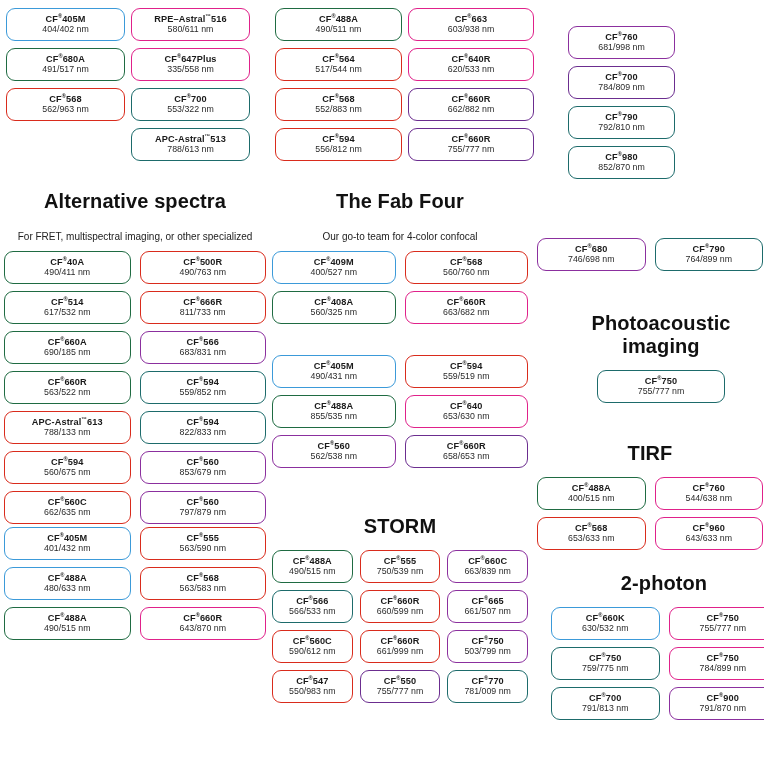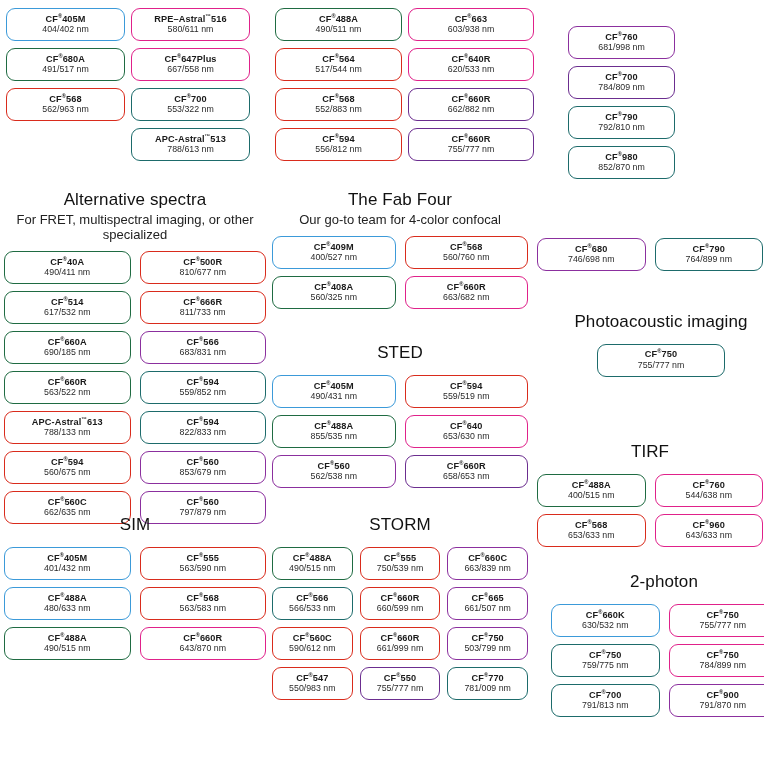--- a/index.html
+++ b/index.html
@@ -48,32 +48,32 @@
     white-space:nowrap;
     margin-top:1px;
   }
 
   
   .colgrid{display:grid;gap:7px 9px;}
   .block{position:absolute;}
 
   .sect-title{
     text-align:center;
-    font-size:17px;
-    font-weight:normal;
+    font-size:20px;
+    font-weight:bold;
     color:#111;
     letter-spacing:.1px;
     margin:0;
   }
   .sect-sub{
     text-align:center;
-    font-size:13px;
+    font-size:10px;
     font-weight:normal;
     color:#222;
-    margin:2px 0 0 0;
+    margin:18px 0 0 0;
   }
   .sect-title.two-line{line-height:1.15;}
 </style>
 </head>
 <body>
 
 <div class="sheet">
 
   <div class="block" style="left:6px;  top:8px;  width:119px;">
     <div class="colgrid" style="grid-template-columns:1fr;">
@@ -93,21 +93,21 @@
   </div>
 
   <div class="block" style="left:131px; top:8px;  width:119px;">
     <div class="colgrid" style="grid-template-columns:1fr;">
         <div class="pill" style="border-color: rgb(224, 33, 138); height: 33px;">
           <div class="nm">RPE–Astral<sup>™</sup>516</div>
           <div class="ex">580/611 nm</div>
         </div>
         <div class="pill" style="border-color: rgb(224, 33, 138); height: 33px;">
           <div class="nm">CF<sup>®</sup>647Plus</div>
-          <div class="ex">667/558 nm</div>
+          <div class="ex">335/558 nm</div>
         </div>
         <div class="pill" style="border-color: rgb(29, 107, 107); height: 33px;">
           <div class="nm">CF<sup>®</sup>700</div>
           <div class="ex">553/322 nm</div>
         </div>
         <div class="pill" style="border-color: rgb(29, 107, 107); height: 33px;">
           <div class="nm">APC-Astral<sup>™</sup>513</div>
           <div class="ex">788/613 nm</div>
         </div>
       </div>
@@ -179,21 +179,21 @@
   <div class="block" style="left:4px; top:190px; width:262px;">
     <h2 class="sect-title">Alternative spectra</h2>
     <p class="sect-sub">For FRET, multispectral imaging, or other specialized</p>
     <div class="colgrid" style="grid-template-columns:1fr 1fr;margin-top:9px;">
         <div class="pill" style="border-color: rgb(31, 107, 66); height: 33px;">
           <div class="nm">CF<sup>®</sup>40A</div>
           <div class="ex">490/411 nm</div>
         </div>
         <div class="pill" style="border-color: rgb(217, 43, 28); height: 33px;">
           <div class="nm">CF<sup>®</sup>500R</div>
-          <div class="ex">810/677 nm</div>
+          <div class="ex">490/763 nm</div>
         </div>
         <div class="pill" style="border-color: rgb(31, 107, 66); height: 33px;">
           <div class="nm">CF<sup>®</sup>514</div>
           <div class="ex">617/532 nm</div>
         </div>
         <div class="pill" style="border-color: rgb(217, 43, 28); height: 33px;">
           <div class="nm">CF<sup>®</sup>666R</div>
           <div class="ex">811/733 nm</div>
         </div>
         <div class="pill" style="border-color: rgb(31, 107, 66); height: 33px;">
@@ -256,21 +256,20 @@
           <div class="ex">560/325 nm</div>
         </div>
         <div class="pill" style="border-color: rgb(224, 33, 138); height: 33px;">
           <div class="nm">CF<sup>®</sup>660R</div>
           <div class="ex">663/682 nm</div>
         </div>
       </div>
   </div>
 
   <div class="block" style="left:272px; top:343px; width:256px;">
-    <h2 class="sect-title">STED</h2>
     <div class="colgrid" style="grid-template-columns:1fr 1fr;margin-top:12px;">
         <div class="pill" style="border-color: rgb(59, 154, 217); height: 33px;">
           <div class="nm">CF<sup>®</sup>405M</div>
           <div class="ex">490/431 nm</div>
         </div>
         <div class="pill" style="border-color: rgb(217, 43, 28); height: 33px;">
           <div class="nm">CF<sup>®</sup>594</div>
           <div class="ex">559/519 nm</div>
         </div>
         <div class="pill" style="border-color: rgb(31, 107, 66); height: 33px;">
@@ -286,21 +285,20 @@
           <div class="ex">562/538 nm</div>
         </div>
         <div class="pill" style="border-color: rgb(107, 45, 143); height: 33px;">
           <div class="nm">CF<sup>®</sup>660R</div>
           <div class="ex">658/653 nm</div>
         </div>
       </div>
   </div>
 
   <div class="block" style="left:4px; top:515px; width:262px;">
-    <h2 class="sect-title">SIM</h2>
     <div class="colgrid" style="grid-template-columns:1fr 1fr;margin-top:12px;">
         <div class="pill" style="border-color: rgb(59, 154, 217); height: 33px;">
           <div class="nm">CF<sup>®</sup>405M</div>
           <div class="ex">401/432 nm</div>
         </div>
         <div class="pill" style="border-color: rgb(217, 43, 28); height: 33px;">
           <div class="nm">CF<sup>®</sup>555</div>
           <div class="ex">563/590 nm</div>
         </div>
         <div class="pill" style="border-color: rgb(59, 154, 217); height: 33px;">

